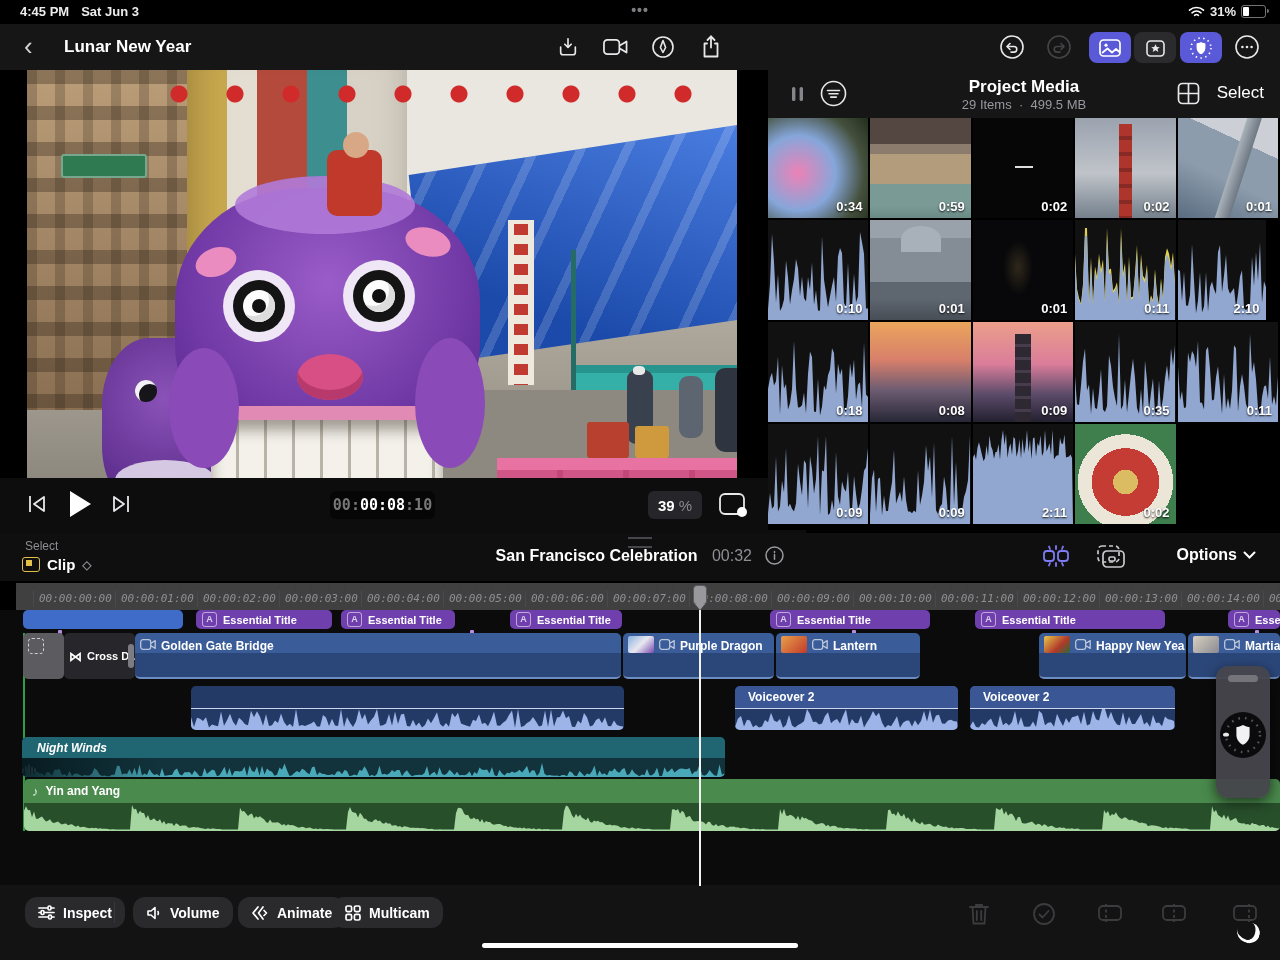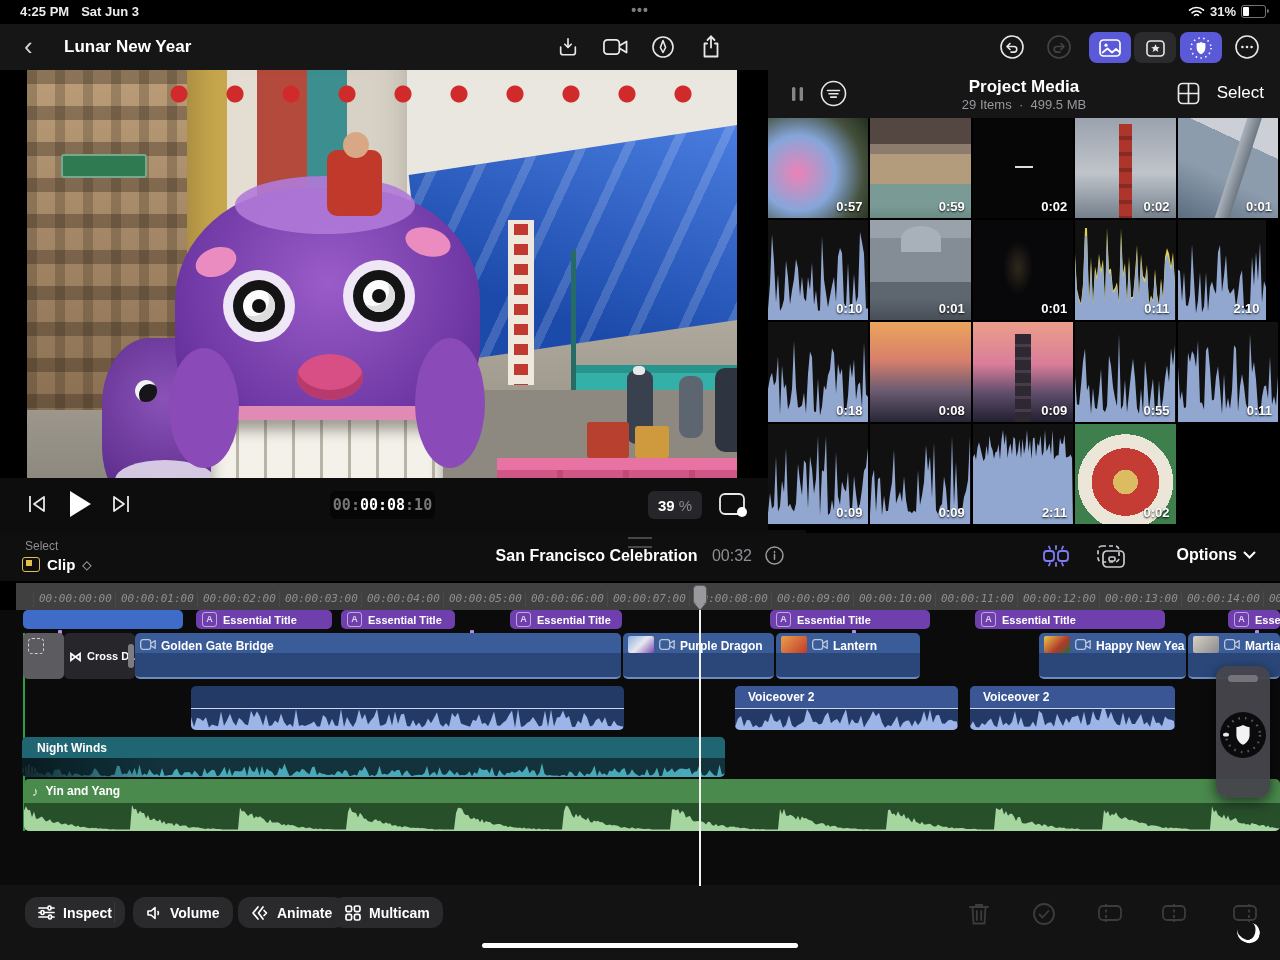--- a/index.html
+++ b/index.html
@@ -105,21 +105,21 @@
   .th-hny{background:linear-gradient(135deg,#e8c84a,#b03a2a 60%,#2a6a3a);}
   .th-martial{background:linear-gradient(135deg,#d8d0c0,#8a8a92);}
   .dashsq{width:14px;height:14px;border:1.5px dashed #cfcfd4;border-radius:4px;margin-top:2px;}
   .transpill{position:absolute;right:1px;top:11px;width:6px;height:24px;background:#7c7c82;border-radius:3px;}
   .aclip{top:76px;height:44px;background:#243a66;display:block;font-size:12px;font-weight:600;}
   .aclip .hdr{height:22px;display:flex;align-items:center;gap:6px;padding:0 7px;background:#3a5694;}
   .aclip svg{position:absolute;left:0;bottom:0;border-top:1.5px solid #cdd6ee;background:#243a66;}
   .music{display:block;font-size:12px;font-weight:600;}
   .music .hdr{display:flex;align-items:center;gap:7px;padding:0 8px;}
   .nw{top:127px;height:40px;background:#12333c;}
-  .nw .hdr{height:21px;background:#1f6672;}
+  .nw .hdr{height:21px;background:#1f6672;font-style:italic;}
   .nw svg{position:absolute;left:0;bottom:0;}
   .nwfade{position:absolute;left:0;bottom:0;height:19px;width:140px;background:linear-gradient(90deg,rgba(6,25,30,.9),transparent);}
   .yy{top:169px;height:52px;background:#274f2a;}
   .yy .hdr{height:24px;background:#4a8a4d;}
   .yy svg{position:absolute;left:0;bottom:0;}
   .pdot{position:absolute;top:-4px;width:4px;height:4px;background:#b88ae0;border-radius:1px;}
   .greenline{position:absolute;left:23px;top:23px;width:2px;height:198px;background:#2f9e44;}
   
   .ph-line{position:absolute;left:699px;top:610px;width:2px;height:276px;background:#f2f2f2;z-index:30;}
   .ph-handle{position:absolute;left:693px;top:585px;width:14px;height:20px;background:#98989d;border-radius:4px;z-index:31;border:1px solid #5a5a5e;box-sizing:border-box;}
@@ -138,21 +138,21 @@
   .crescent{position:absolute;left:1237px;top:922px;width:18px;height:18px;border-radius:50%;
             border-right:5px solid #fff;border-bottom:3px solid #fff;transform:rotate(18deg);z-index:50;}
 </style>
 </head>
 <body>
 
 <div id="app">
 
   <div class="statusbar">
     <div class="st-left">
-      <span>4:25 PM</span>
+      <span>4:45 PM</span>
       <span>Sat Jun 3</span>
     </div>
     <div class="st-center">•••</div>
     <div class="st-right">
       <span>
         <svg width="17" height="12" viewBox="0 0 17 12" fill="none" stroke="#fff" stroke-width="1.6" stroke-linecap="round">
           <path d="M1.5 4.2 C5.5 .6 11.5 .6 15.5 4.2"></path>
             <path d="M4 6.8 C6.6 4.6 10.4 4.6 13 6.8"></path>
             <path d="M6.6 9.3 C7.7 8.4 9.3 8.4 10.4 9.3"></path>
         </svg>
@@ -353,21 +353,21 @@
       <div class="mp-grid-ic">
         <svg width="23" height="23" viewBox="0 0 23 23" fill="none" stroke="#e8e8ea" stroke-width="1.7">
           <rect x="1.5" y="1.5" width="20" height="20" rx="4"></rect>
             <path d="M11.5 1.5v20M1.5 11.5h20"></path>
         </svg>
         </div>
       <div class="mp-select">Select</div>
     </div>
     <div class="mgrid" id="media-grid">
         <div class="mcell kind-tiedye" style="left: 0px; top: 0px; width: 100.4px; height: 100px;">
-          <span class="dur">0:57</span>
+          <span class="dur">0:34</span>
         </div>
         <div class="mcell kind-basketball" style="left: 102.4px; top: 0px; width: 100.4px; height: 100px;">
           <span class="dur">0:59</span>
         </div>
         <div class="mcell kind-black" style="left: 204.8px; top: 0px; width: 100.4px; height: 100px;">
           <span class="dur">0:02</span>
         </div>
         <div class="mcell kind-ggb-tower" style="left: 307.2px; top: 0px; width: 100.4px; height: 100px;">
           <span class="dur">0:02</span>
         </div>
@@ -410,21 +410,21 @@
         <div class="mcell kind-sunset-skyline" style="left: 102.4px; top: 204px; width: 100.4px; height: 100px;">
           <span class="dur">0:08</span>
         </div>
         <div class="mcell kind-bay-bridge-sunset" style="left: 204.8px; top: 204px; width: 100.4px; height: 100px;">
           <span class="dur">0:09</span>
         </div>
         <div class="mcell" style="left: 307.2px; top: 204px; width: 100.4px; height: 100px;">
           <svg width="100" height="88" viewBox="0 0 100 88" preserveAspectRatio="none">
             <polygon points="0,88 0,41.8 2,70.2 4,70.9 6,51.5 8,27.6 10,14.5 12,56.4 14,50.4 16,80.1 18,54.1 20,74.1 22,74.9 24,58.6 26,34.9 28,75.5 30,78.1 32,71.9 34,21.3 36,32.0 38,52.7 40,64.0 42,72.3 44,0.0 46,75.6 48,71.2 50,45.5 52,78.4 54,59.6 56,39.9 58,24.7 60,44.3 62,74.0 64,79.8 66,55.0 68,79.6 70,26.5 72,46.2 74,76.2 76,58.5 78,44.6 80,78.7 82,81.2 84,46.1 86,76.5 88,64.4 90,44.3 92,31.2 94,48.1 96,14.3 98,31.6 100,11.5 100,88" fill="#91a7d0"></polygon>
           </svg>
-          <span class="dur">0:55</span>
+          <span class="dur">0:35</span>
         </div>
         <div class="mcell" style="left: 409.6px; top: 204px; width: 100.4px; height: 100px;">
           <svg width="100" height="88" viewBox="0 0 100 88" preserveAspectRatio="none">
             <polygon points="0,88 0,32.7 2,66.2 4,57.1 6,74.0 8,73.3 10,18.5 12,28.3 14,16.9 16,20.7 18,33.3 20,6.8 22,68.6 24,68.7 26,75.5 28,16.3 30,12.8 32,34.5 34,66.6 36,65.5 38,43.2 40,32.2 42,54.5 44,79.9 46,40.0 48,75.1 50,63.8 52,75.1 54,56.5 56,11.2 58,14.2 60,77.8 62,52.6 64,39.9 66,52.5 68,70.1 70,75.8 72,0.0 74,38.8 76,27.9 78,45.4 80,74.2 82,83.1 84,62.9 86,52.5 88,51.2 90,64.8 92,22.7 94,70.7 96,62.0 98,71.8 100,42.2 100,88" fill="#91a7d0"></polygon>
           </svg>
           <span class="dur">0:11</span>
         </div>
         <div class="mcell" style="left: 0px; top: 306px; width: 100.4px; height: 100px;">
           <svg width="100" height="88" viewBox="0 0 100 88" preserveAspectRatio="none">
             <polygon points="0,88 0,77.2 2,57.1 4,72.8 6,69.9 8,20.3 10,75.6 12,70.3 14,44.5 16,56.5 18,12.1 20,70.9 22,67.8 24,72.7 26,75.6 28,67.6 30,27.7 32,45.5 34,59.4 36,24.3 38,27.5 40,72.5 42,20.2 44,32.9 46,57.8 48,43.1 50,0.0 52,79.2 54,34.3 56,35.4 58,0.0 60,79.0 62,77.0 64,64.1 66,74.2 68,16.1 70,60.5 72,69.1 74,45.3 76,52.5 78,55.7 80,35.4 82,74.7 84,74.6 86,40.0 88,58.0 90,72.9 92,67.5 94,53.2 96,34.7 98,31.2 100,12.1 100,88" fill="#91a7d0"></polygon>

